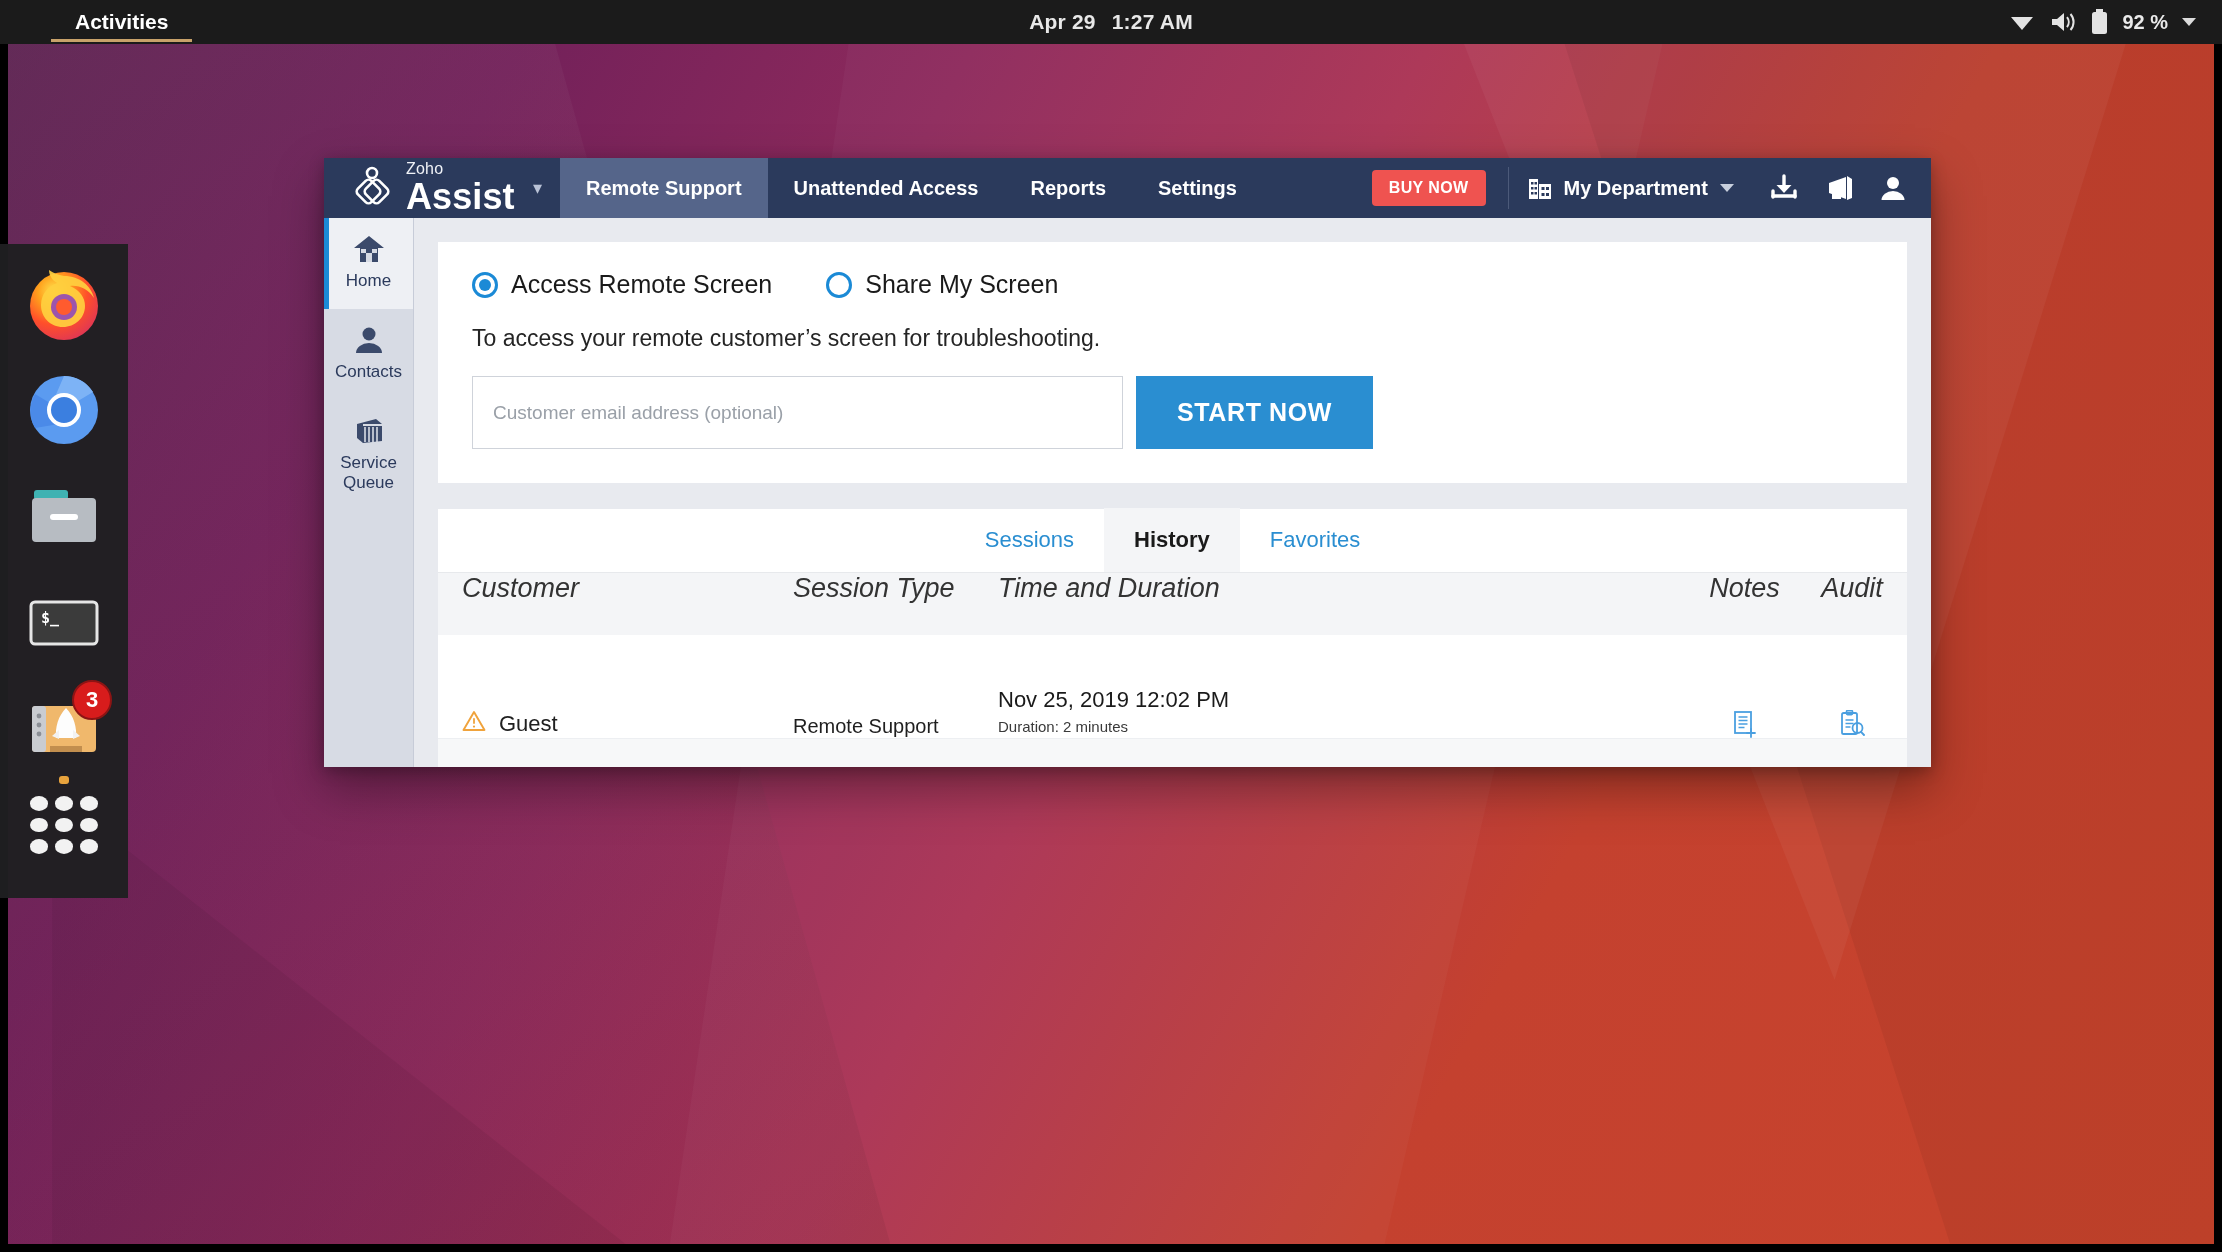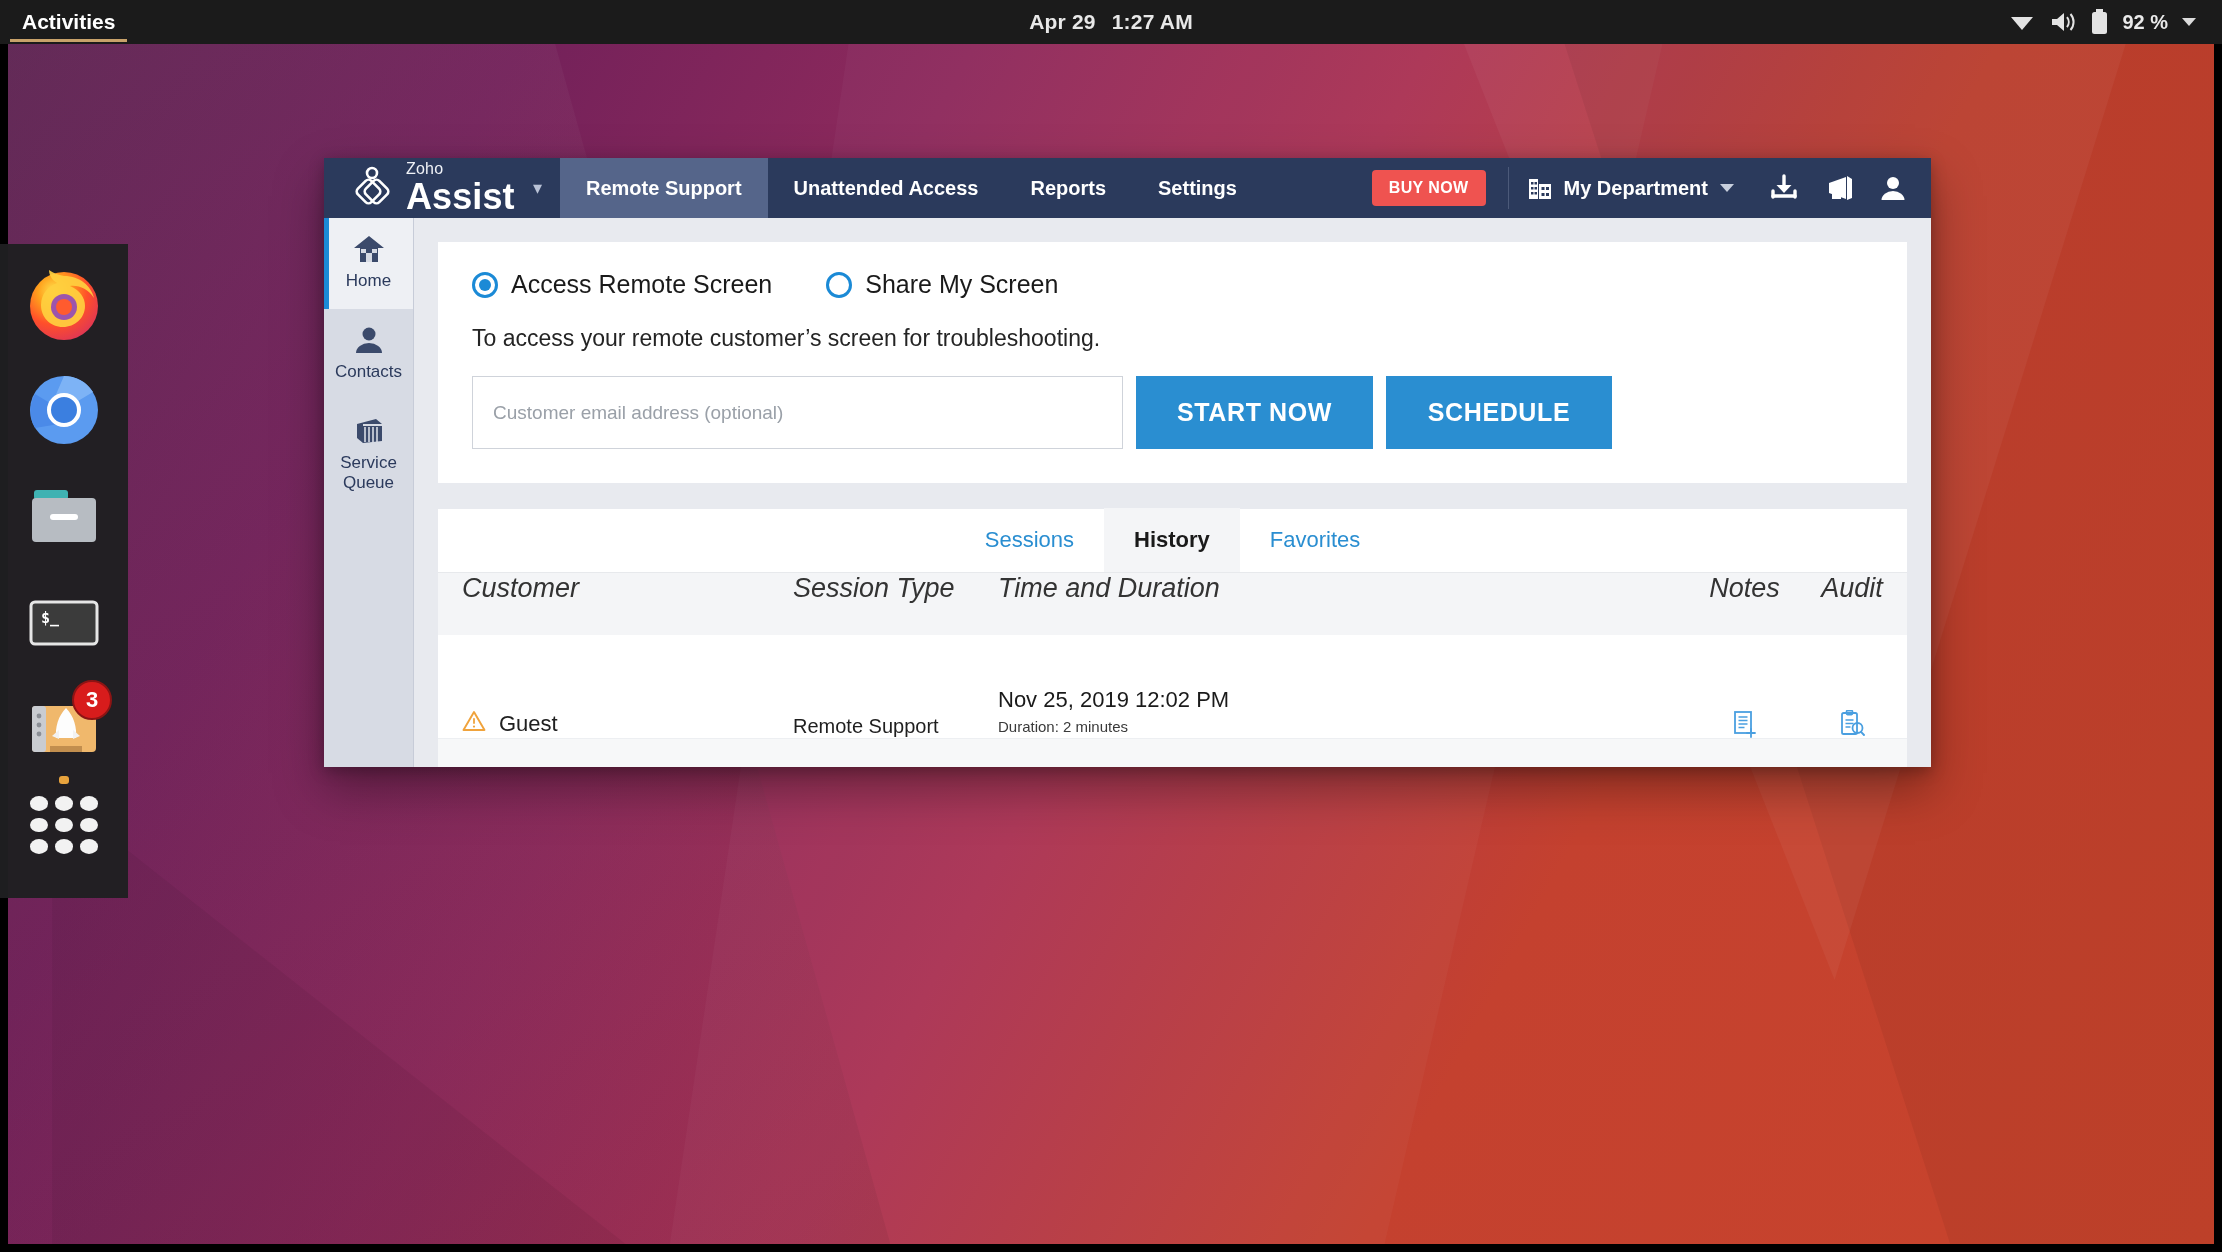--- a/index.html
+++ b/index.html
@@ -43,23 +43,24 @@
   
   #topbar {
     position: absolute; left: 0; top: 0;
     width: 2222px; height: 44px;
     background: #1b1b1b;
     display: flex; align-items: center;
     color: #e8e8e8; font-size: 21px; font-weight: bold;
   }
   #activities {
     position: relative;
-    padding: 0 22px; height: 44px;
+    padding: 0 34px; height: 44px;
     display: flex; align-items: center;
     color: #ffffff;
+    margin-left: 41px;
   }
   #activities::after {
     content: ""; position: absolute; left: 10px; right: 10px; bottom: 2px;
     height: 3px; background: #c8a26a;
   }
   #clock {
     position: absolute; left: 0; right: 0; top: 0; height: 44px;
     display: flex; align-items: center; justify-content: center;
     gap: 16px; pointer-events: none;
   }
@@ -502,21 +503,20 @@
               <span class="dot"></span>
               <span class="rlabel">Share My Screen</span>
             </div>
           </div>
 
           <div id="helper-text">To access your remote customer’s screen for troubleshooting.</div>
 
           <div id="form-row">
             <input id="email-input" type="text" placeholder="Customer email address (optional)" style="">
             <button class="cta" id="start-now">START NOW</button>
-            <button class="cta" id="schedule">SCHEDULE</button>
           </div>
         </div>
 
         <div id="history-card">
 
           <div id="tabs">
             <div class="tab">
               <span>Sessions</span>
             </div>
             <div class="tab active">

